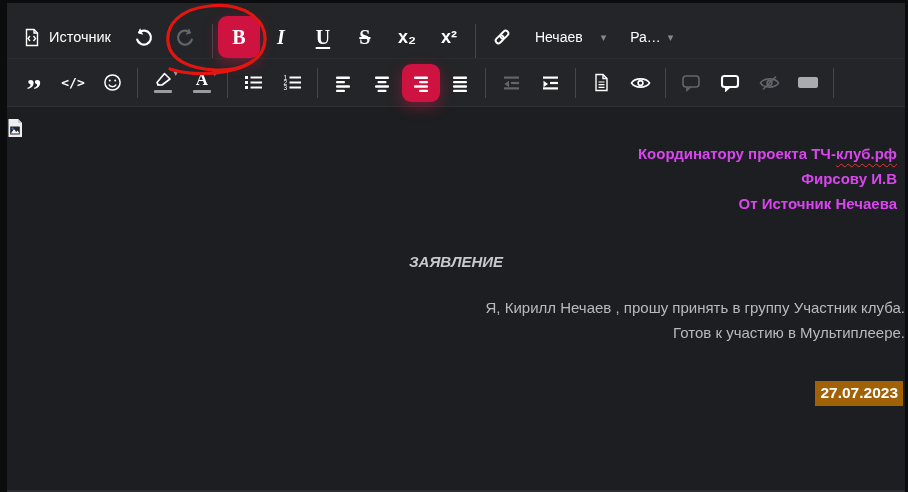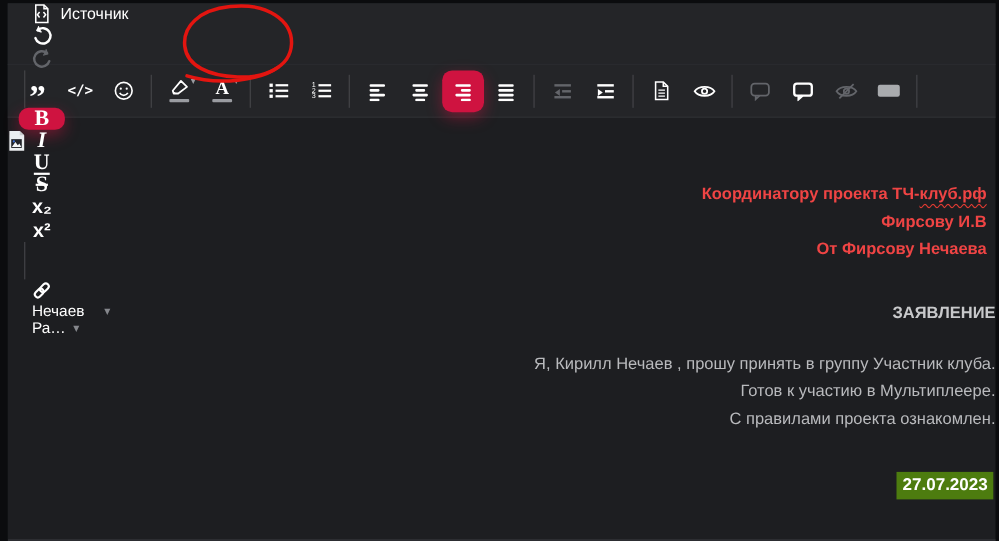--- a/index.html
+++ b/index.html
@@ -5,21 +5,21 @@
   * { box-sizing: border-box; margin: 0; padding: 0; }
   html,body { background:#0b0c0e; }
   body { font-family:"Liberation Sans","DejaVu Sans",sans-serif; }
   .frame { position:relative; width:908px; height:492px; background:#0b0c0e; overflow:hidden; }
   .app { position:absolute; left:7px; top:3px; right:3px; bottom:0;
          background:#1d1e21; display:flex; flex-direction:column;
          box-shadow: inset 0 -2px 0 #2c2d31; }
 
   
   .toolbar { background:#242528; flex:0 0 auto; }
-  .row1 { height:56px; display:flex; align-items:flex-start; padding-left:10px; border-bottom:1px solid #2b2c2f;flex-direction:column; }
+  .row1 { height:56px; display:flex; align-items:flex-end; padding-left:4px; border-bottom:1px solid #2b2c2f; }
   .row2 { height:48px; display:flex; align-items:center; padding-left:8px; gap:1px; border-bottom:1px solid #303134; }
   .btn { display:flex; align-items:center; justify-content:center; height:42px; min-width:42px;
          border-radius:9px; color:#ffffff; cursor:pointer; position:relative; background:transparent; border:none; }
   .row2 .btn { height:38px; min-width:38px; }
   .btn.disabled { color:#63656a; }
   .btn.active-red { background:#cf1340; box-shadow:0 5px 14px rgba(207,19,64,.45); }
   .sep { width:1px; height:34px; background:#46474b; margin:0 5px; flex:0 0 auto; }
   .row2 .sep { height:30px; margin:0 5px; }
   .src-btn { padding:0 12px; gap:8px; font-size:14.5px; }
   .glyph-serif { font-family:"Liberation Serif","DejaVu Serif",serif; font-weight:bold; font-size:20px; line-height:1; }
@@ -34,25 +34,25 @@
   .code-glyph { font-family:"DejaVu Sans Mono",monospace; font-size:13px; font-weight:bold; }
   .mini-caret { position:absolute; top:5px; right:4px; color:#9a9ca1; font-size:9px; line-height:1; }
   .icon-stack { display:flex; flex-direction:column; align-items:center; gap:3px; }
   .color-A { font-family:"Liberation Serif","DejaVu Serif",serif; font-weight:bold; font-size:17px; line-height:14px; }
   .ubar { width:18px; height:3px; background:#9a9ca1; border-radius:1px; }
   svg { display:block; }
 
   
   .doc { flex:1 1 auto; color:#b9babd; font-size:15px; position:relative; }
   .img-line { text-align:right; padding:11px 22px 0 0; height:34px; }
-  .recipient { text-align:right; padding-right:8px; margin-top:23px; line-height:25px; font-weight:bold; color:#ef4444; }
-  .doc-title { text-align:right; margin-top:37px; font-weight:bold; color:#c8c9cb; }
+  .recipient { text-align:right; padding-right:8px; line-height:25px; font-weight:bold; color:#d946ef; }
+  .doc-title { text-align:center; margin-top:37px; font-weight:bold; color:#c8c9cb;font-style:italic; }
   .doc-body { text-align:right; margin-top:25px; line-height:25px; }
   .sig { text-align:right; padding-right:2px; margin-top:36px; line-height:24px; }
-  .sel { background:#4d7c0f; color:#ffffff; font-weight:bold; padding:0 5px 1px; font-size:15.5px; display:inline-block; }
+  .sel { background:#a16207; color:#ffffff; font-weight:bold; padding:0 5px 1px; font-size:15.5px; display:inline-block; }
   .misspell { text-decoration:underline; text-decoration-style:wavy; text-decoration-color:#e03a31;
               text-decoration-thickness:1px; text-underline-offset:4px; }
 
   
   .annotation { position:absolute; left:0; top:0; width:908px; height:492px; pointer-events:none; z-index:20; }
 </style>
 </head>
 <body>
 
 <div class="frame">
@@ -338,29 +338,28 @@
             <rect x="3.2" y="8.5" width="9.6" height="8" fill="#23242a"></rect>
             <polygon points="3.8,15.6 7,11 9.2,14 10.6,12.4 12.4,15.6" fill="#f4f5f7"></polygon>
             <circle cx="5.6" cy="10.6" r="1" fill="#3b6fd4"></circle>
           </svg>
         </span>
       </div>
 
       <div class="recipient">
         <div><span>Координатору проекта ТЧ-</span><span class="misspell">клуб.рф</span></div>
         <div>Фирсову И.В</div>
-        <div>От Фирсову Нечаева</div>
+        <div>От Источник Нечаева</div>
       </div>
 
       <div class="doc-title">ЗАЯВЛЕНИЕ</div>
 
       <div class="doc-body">
         <div>Я, Кирилл Нечаев , прошу принять в группу Участник клуба.</div>
         <div>Готов к участию в Мультиплеере.</div>
-        <div>С правилами проекта ознакомлен.</div>
       </div>
 
       <div class="sig">
         <div>
           <span class="sel">27.07.2023</span>
         </div>
       </div>
     </div>
   </div>
 

